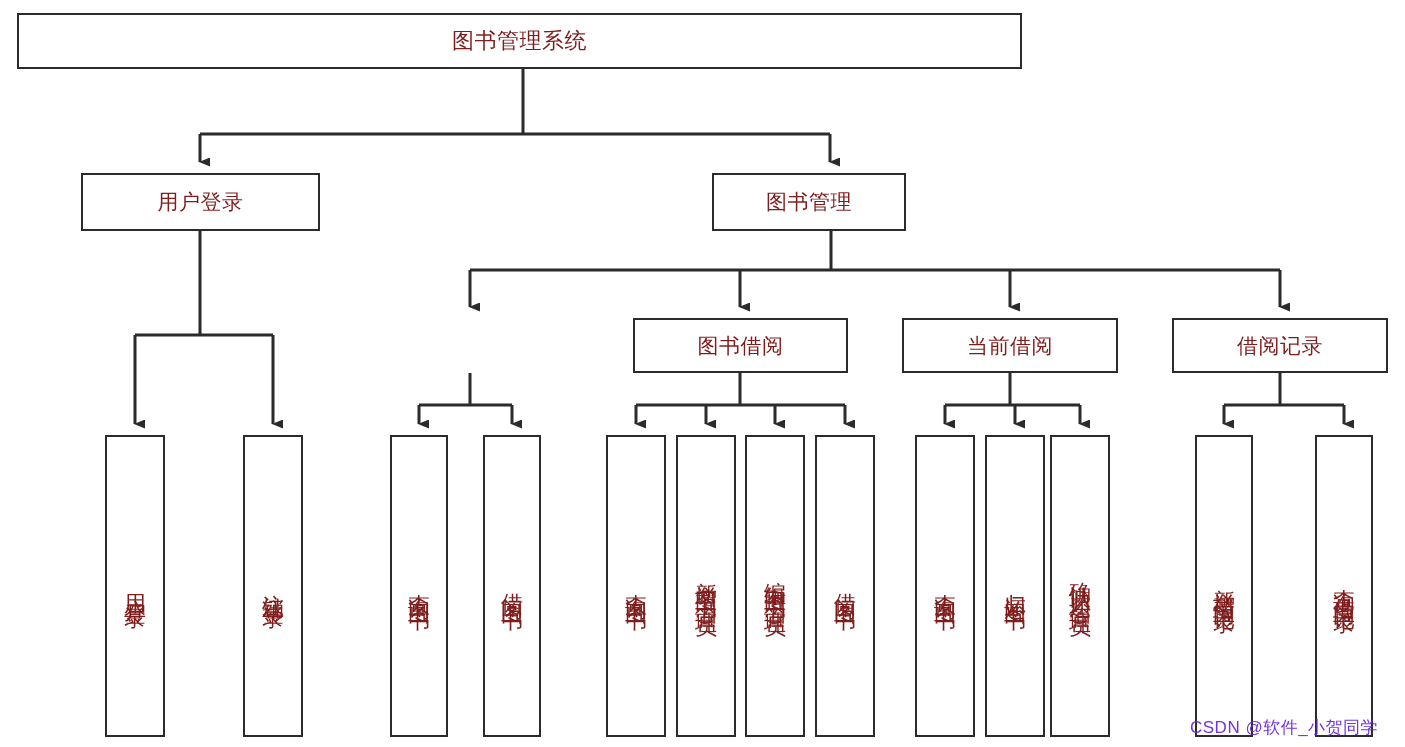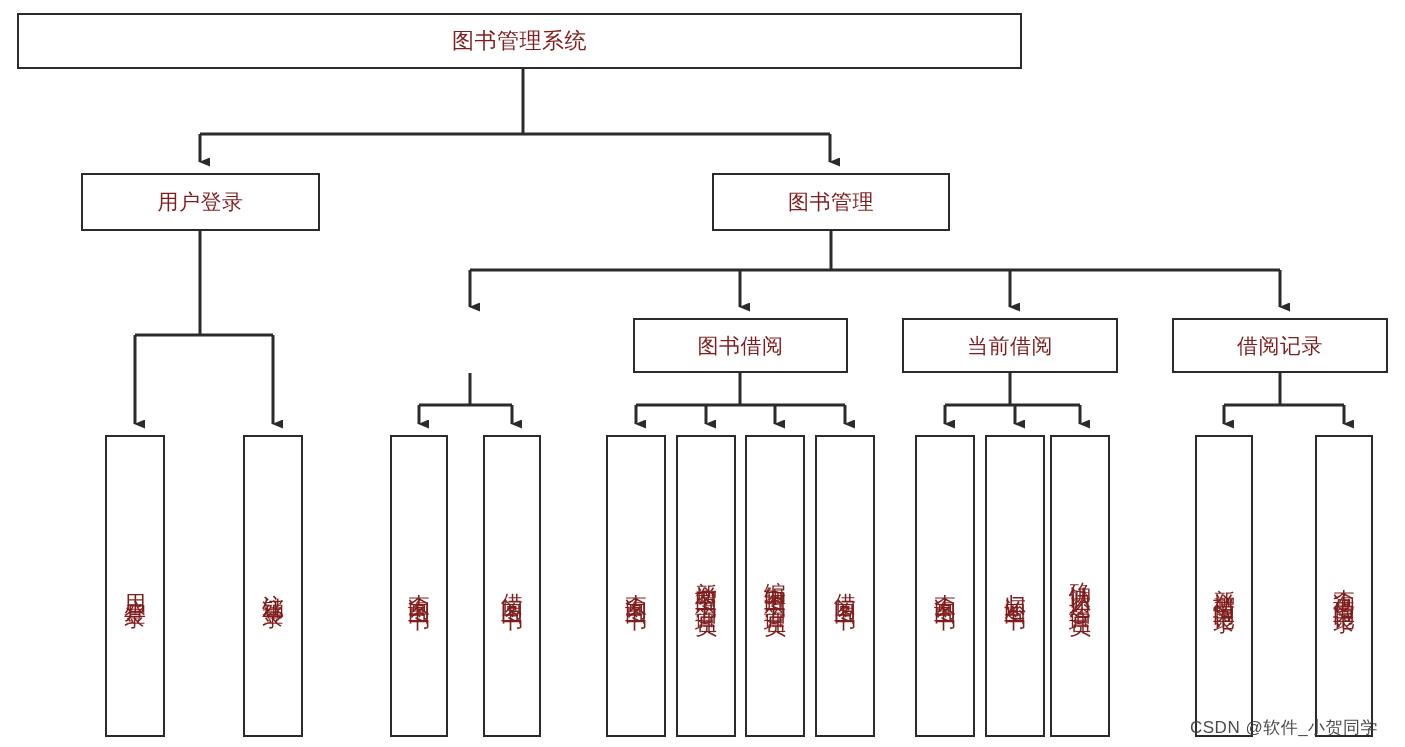--- a/index.html
+++ b/index.html
@@ -63,21 +63,21 @@
     writing-mode: vertical-rl;
     text-orientation: upright;
     font-size: 22px;
     letter-spacing: 5px;
     line-height: 1;
     white-space: nowrap;
   }
   .watermark {
     position: absolute;
     font-size: 17px;
-    color: #404040;
+    color: #6d28d9;
     white-space: nowrap;
     letter-spacing: 0.5px;
     opacity: 0.95;
   }
 </style>
 </head>
 <body>
 
 <div id="diagram-root">
 
@@ -147,21 +147,21 @@
     </g>
   </svg>
 
   <div class="node horiz root" id="node-root" style="left: 17px; top: 13px; width: 1005px; height: 56px;">
     <span class="node-label">图书管理系统</span>
   </div>
 
   <div class="node horiz" id="node-l1-0" style="left: 81px; top: 173px; width: 239px; height: 58px;">
     <span class="node-label">用户登录</span>
   </div>
-  <div class="node horiz" id="node-l1-1" style="left: 712px; top: 173px; width: 238px; height: 58px;">
+  <div class="node horiz" id="node-l1-1" style="left: 712px; top: 173px; width: 194px; height: 58px;">
     <span class="node-label">图书管理</span>
   </div>
 
   <div class="node horiz" id="node-l2-1" style="left: 633px; top: 318px; width: 215px; height: 55px;">
     <span class="node-label">图书借阅</span>
   </div>
   <div class="node horiz" id="node-l2-3" style="left: 1172px; top: 318px; width: 216px; height: 55px;">
     <span class="node-label">借阅记录</span>
   </div>
   <div class="node horiz" id="node-l2-2" style="left: 902px; top: 318px; width: 216px; height: 55px;">

